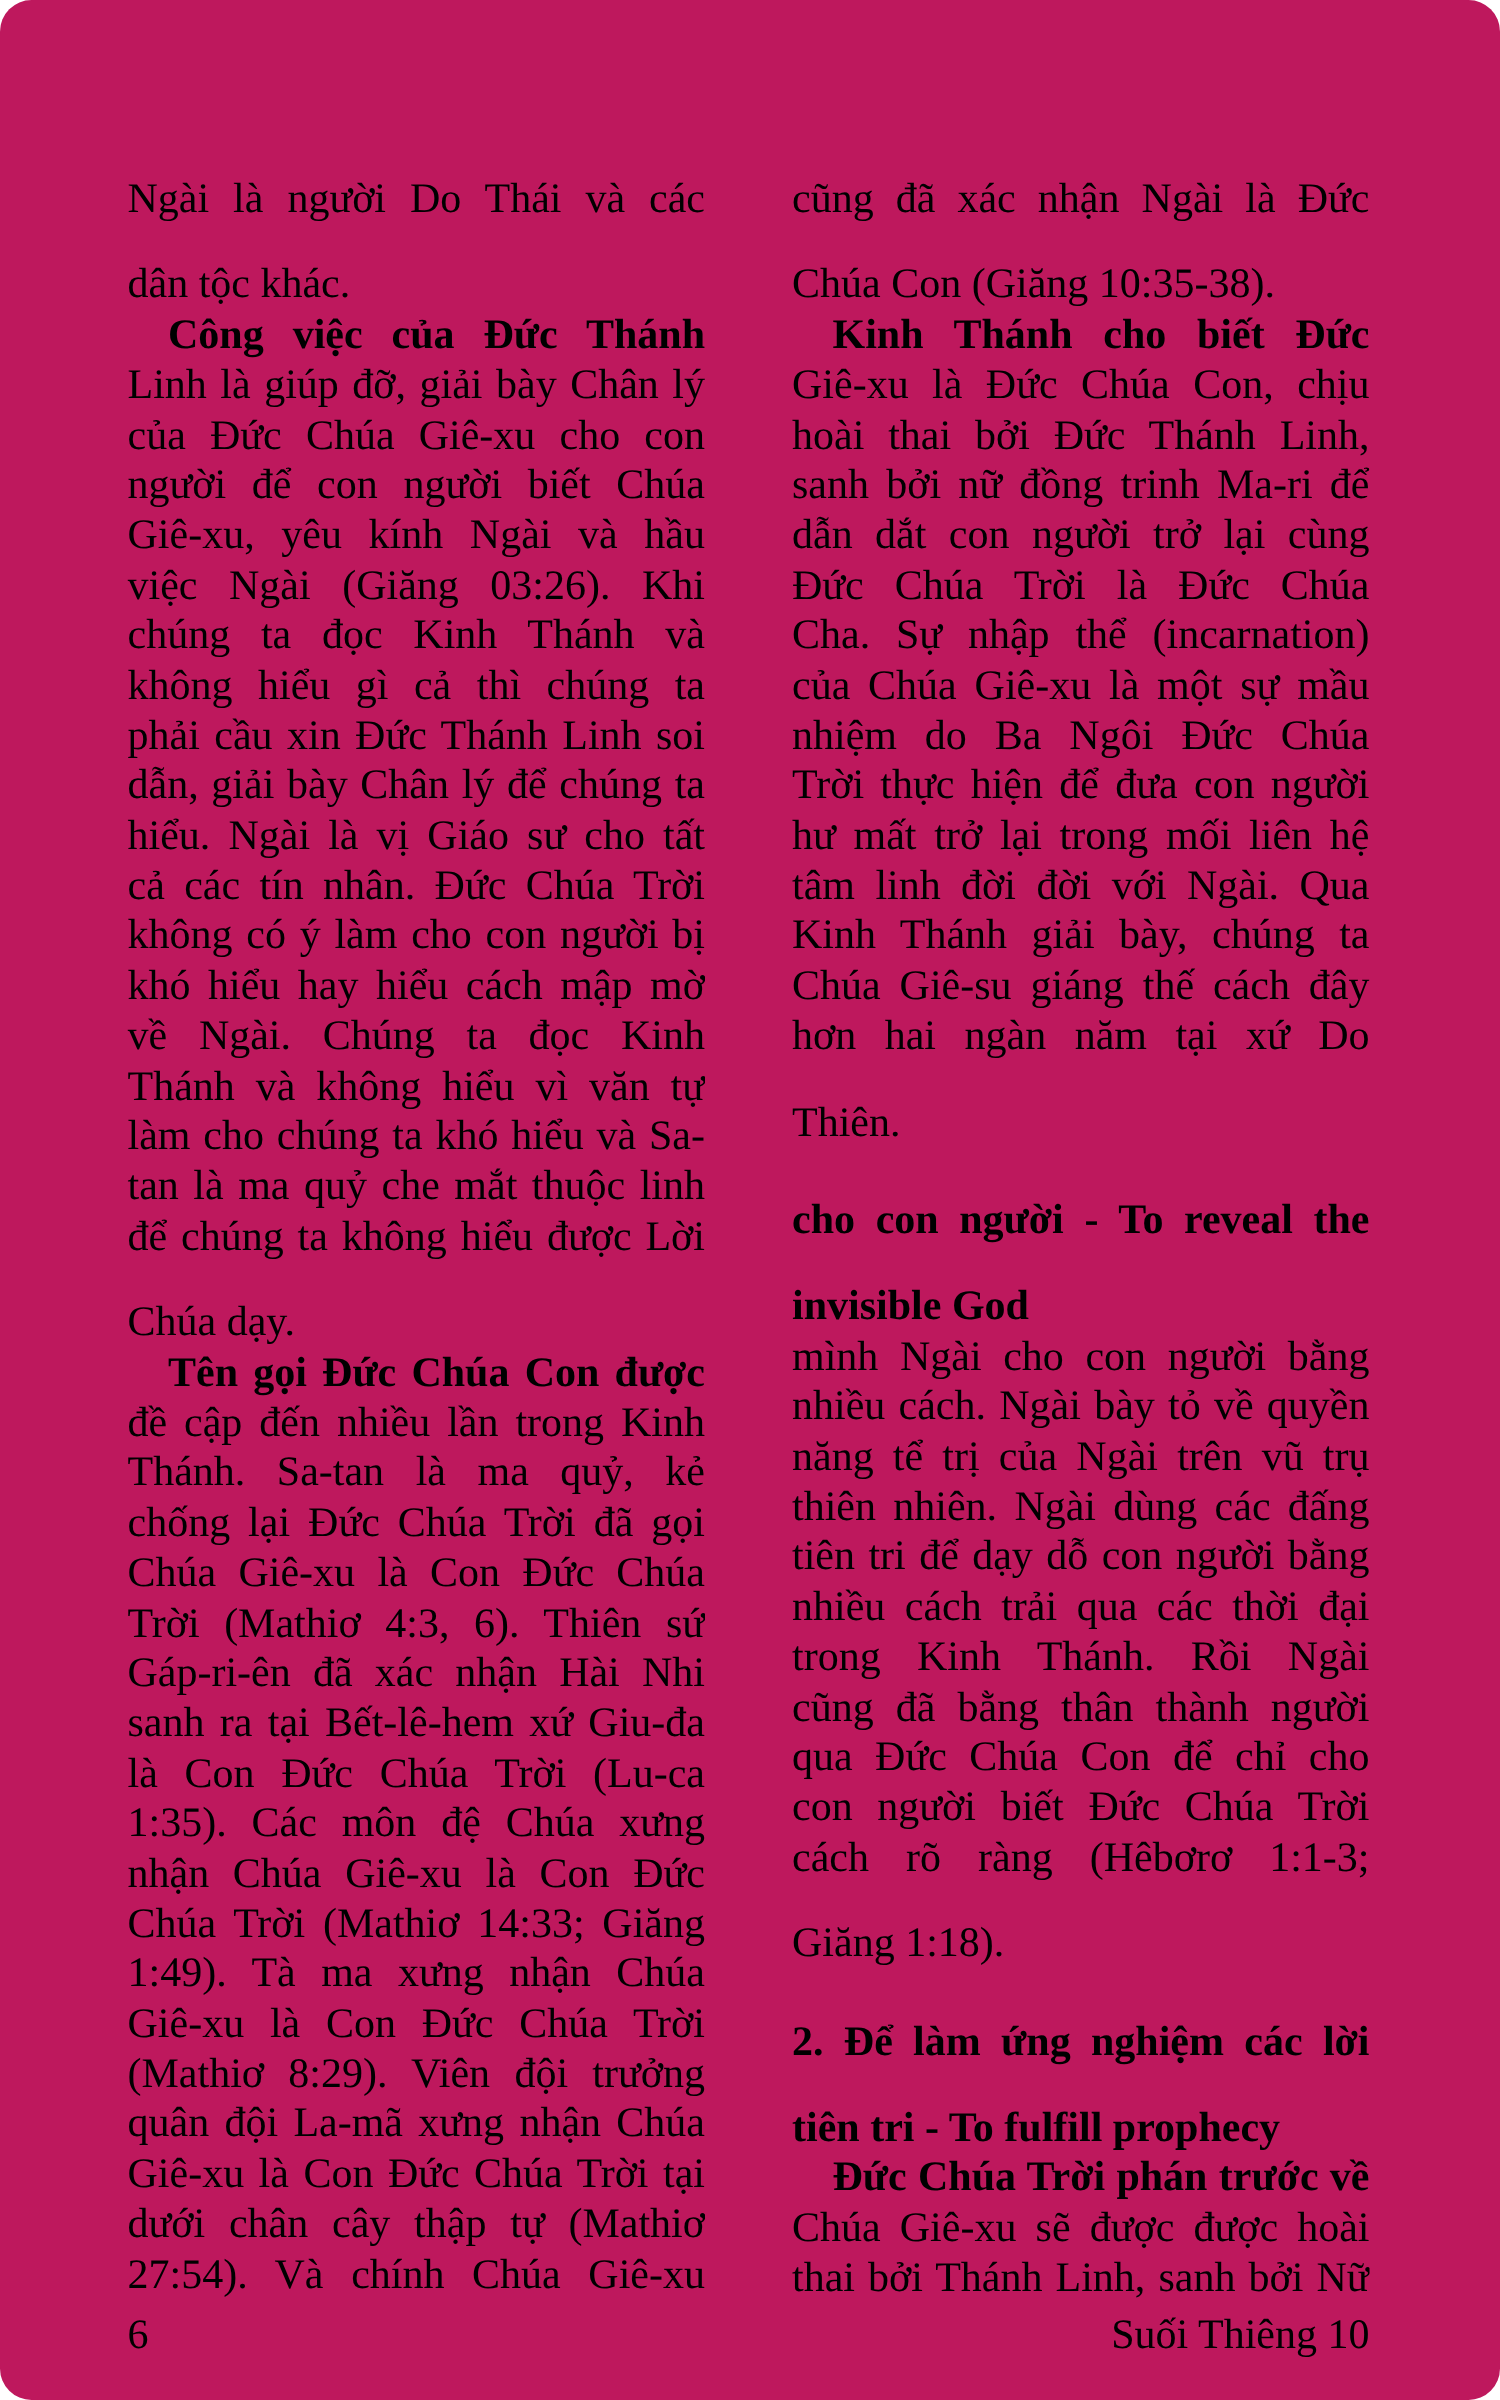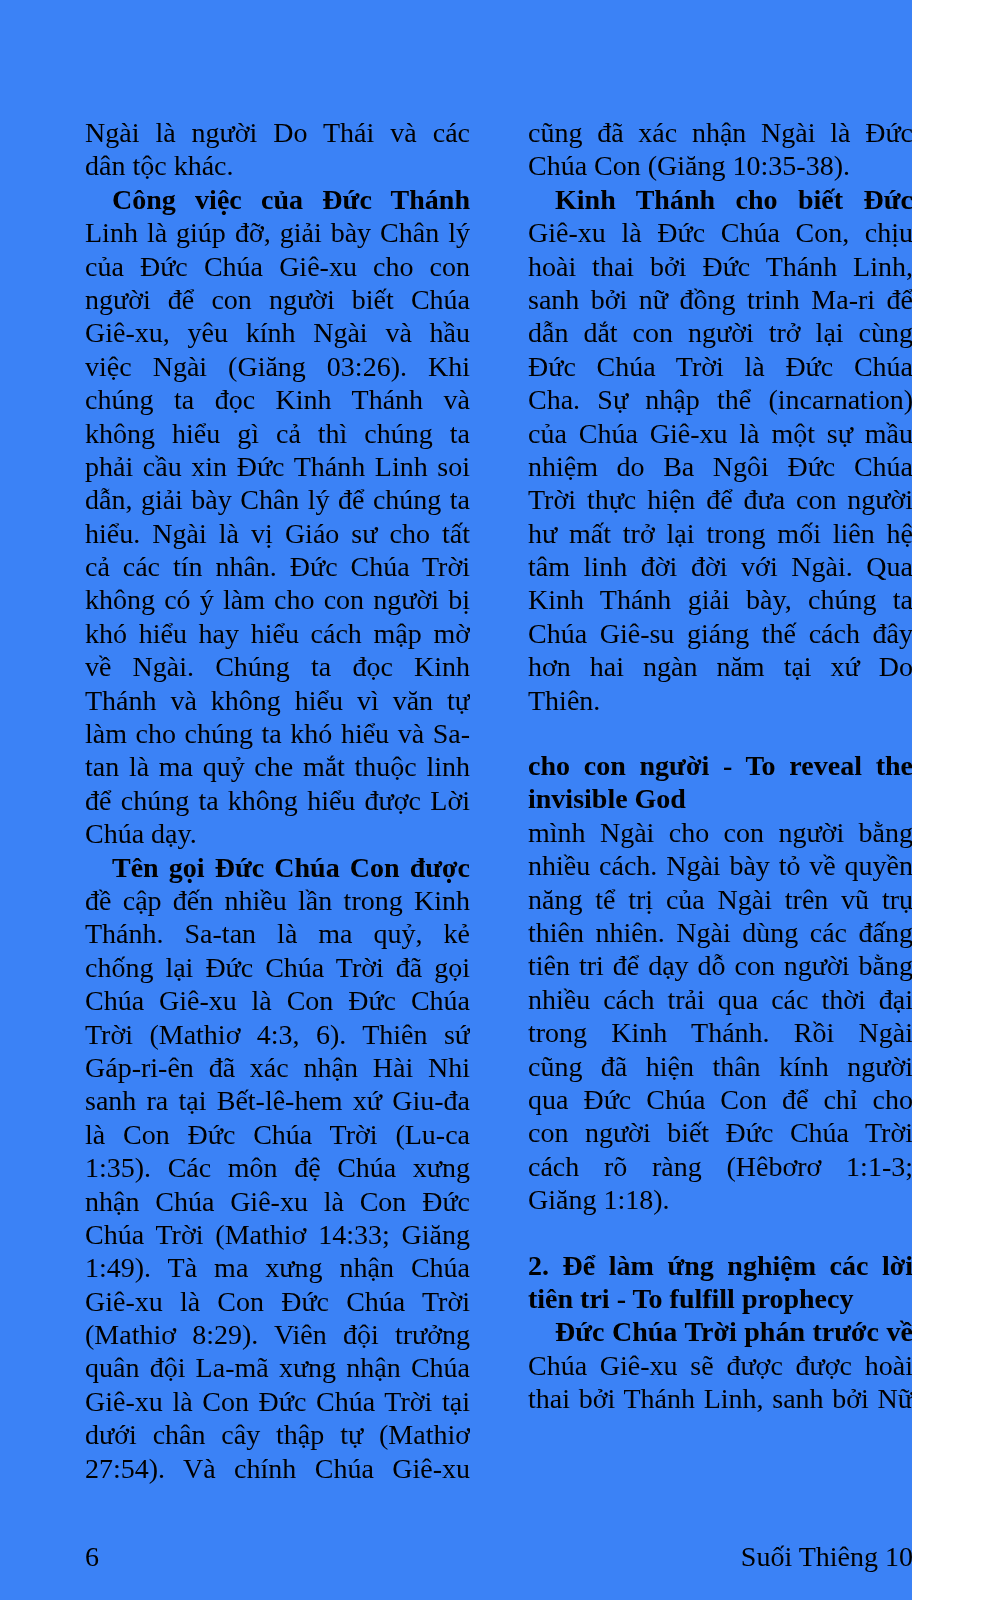--- a/index.html
+++ b/index.html
@@ -5,41 +5,42 @@
   * { box-sizing: border-box; }
   html, body { margin: 0; padding: 0; }
   body {
     width: 1000px; height: 1600px;
     background: #ffffff;
     color: #000000;
     font-family: "Liberation Serif", "DejaVu Serif", serif;
   }
   .page {
     position: relative;
-    width: 912px; height: 1600px;
-    background: #3b82f6;
+    width: 1000px; height: 1600px;
+    background: #be185d;
     overflow: hidden;
+    border-radius: 21px;
   }
   .column { position: absolute; top: 116px; }
   .column.left  { left: 85px;  width: 385px; }
   .column.right { left: 528px; width: 385px; }
   .block { margin: 0; }
   .block.heading { margin-top: 32px; }
   .line {
     height: 33.4px;
     line-height: 33.4px;
     font-size: 28px;
     text-align: justify;
     text-align-last: justify;
     text-justify: inter-word;
     overflow: hidden;
     white-space: normal;
   }
   .line.indent { text-indent: 27px; font-weight: bold; }
-  .line.end { text-align-last: left; }
+  .line.end { text-align-last: left; margin-top: 24px; }
   .heading .line { font-weight: bold; }
   .footer {
     position: absolute;
     left: 85px; top: 1540px;
     width: 828px;
     display: flex;
     justify-content: space-between;
     align-items: baseline;
     font-size: 28px;
     line-height: 34px;
@@ -126,21 +127,21 @@
         <div class="line end">invisible God</div>
       </div>
       <div class="block paragraph">
         <div class="line">mình Ngài cho con người bằng</div>
         <div class="line">nhiều cách. Ngài bày tỏ về quyền</div>
         <div class="line">năng tể trị của Ngài trên vũ trụ</div>
         <div class="line">thiên nhiên. Ngài dùng các đấng</div>
         <div class="line">tiên tri để dạy dỗ con người bằng</div>
         <div class="line">nhiều cách trải qua các thời đại</div>
         <div class="line">trong Kinh Thánh. Rồi Ngài</div>
-        <div class="line">cũng đã hiện thân kính người</div>
+        <div class="line">cũng đã bằng thân thành người</div>
         <div class="line">qua Đức Chúa Con để chỉ cho</div>
         <div class="line">con người biết Đức Chúa Trời</div>
         <div class="line">cách rõ ràng (Hêbơrơ 1:1-3;</div>
         <div class="line end">Giăng 1:18).</div>
       </div>
       <div class="block heading">
         <div class="line">2. Để làm ứng nghiệm các lời</div>
         <div class="line end">tiên tri - To fulfill prophecy</div>
       </div>
       <div class="block paragraph">

